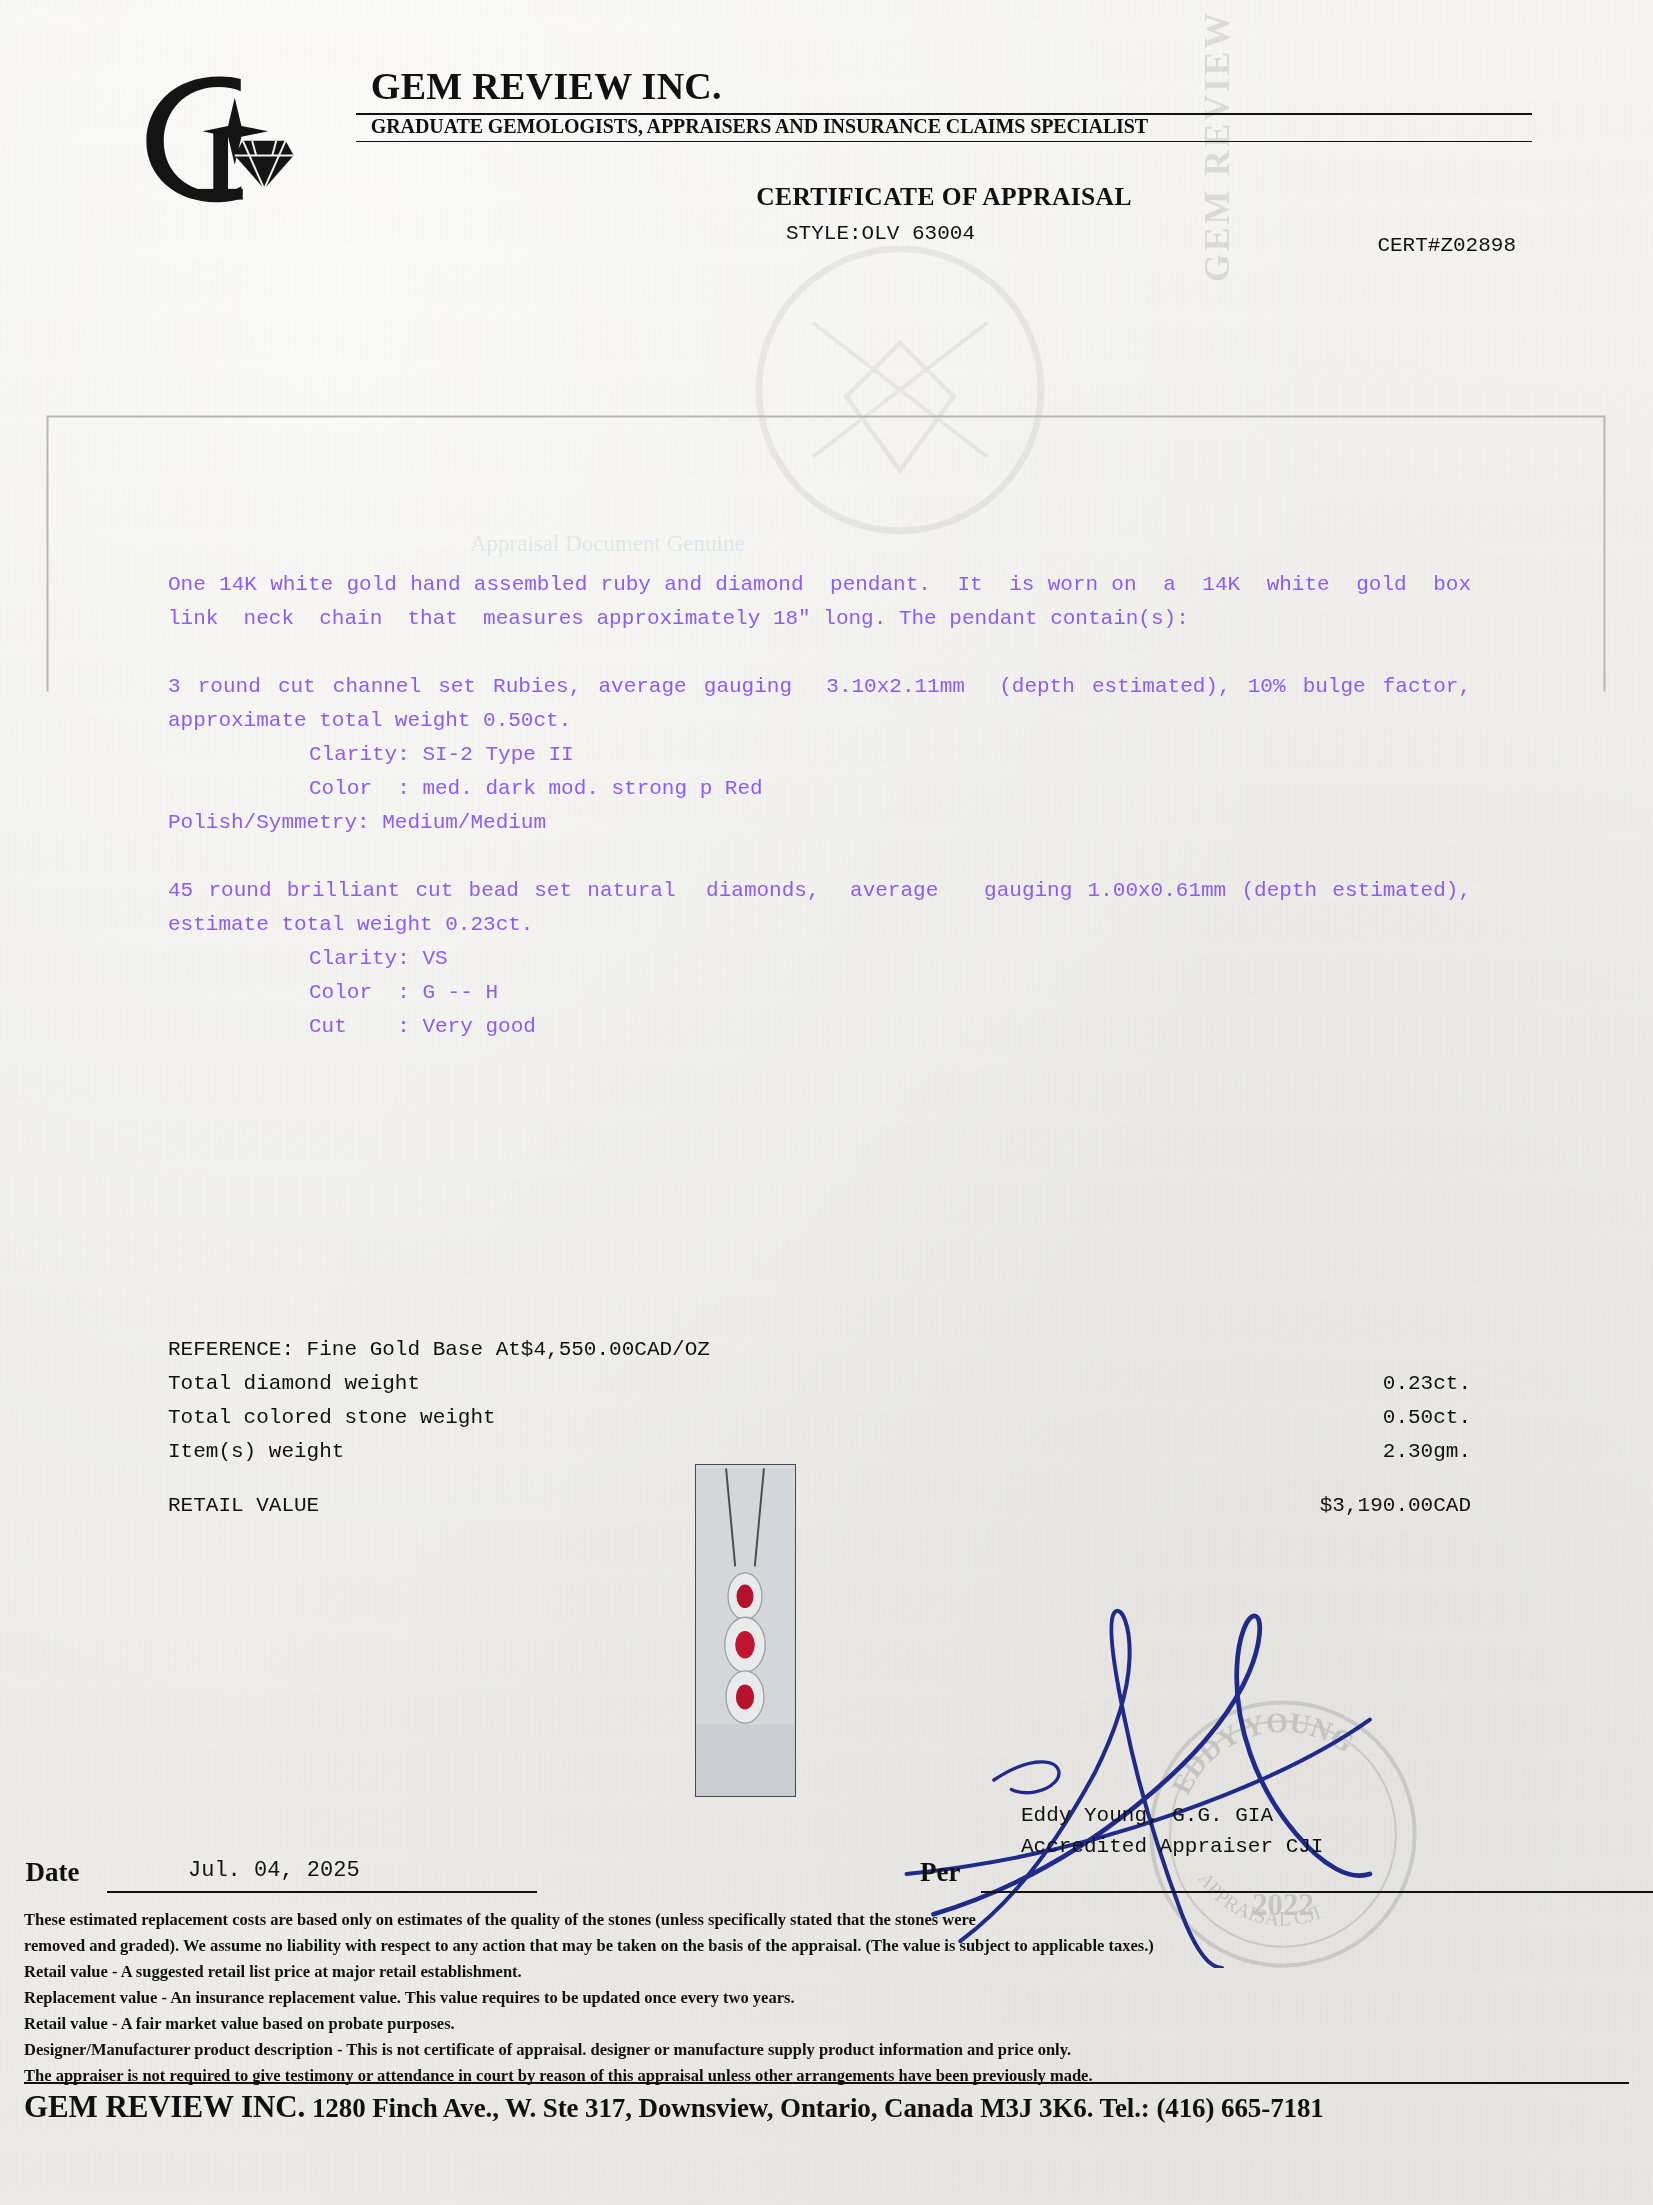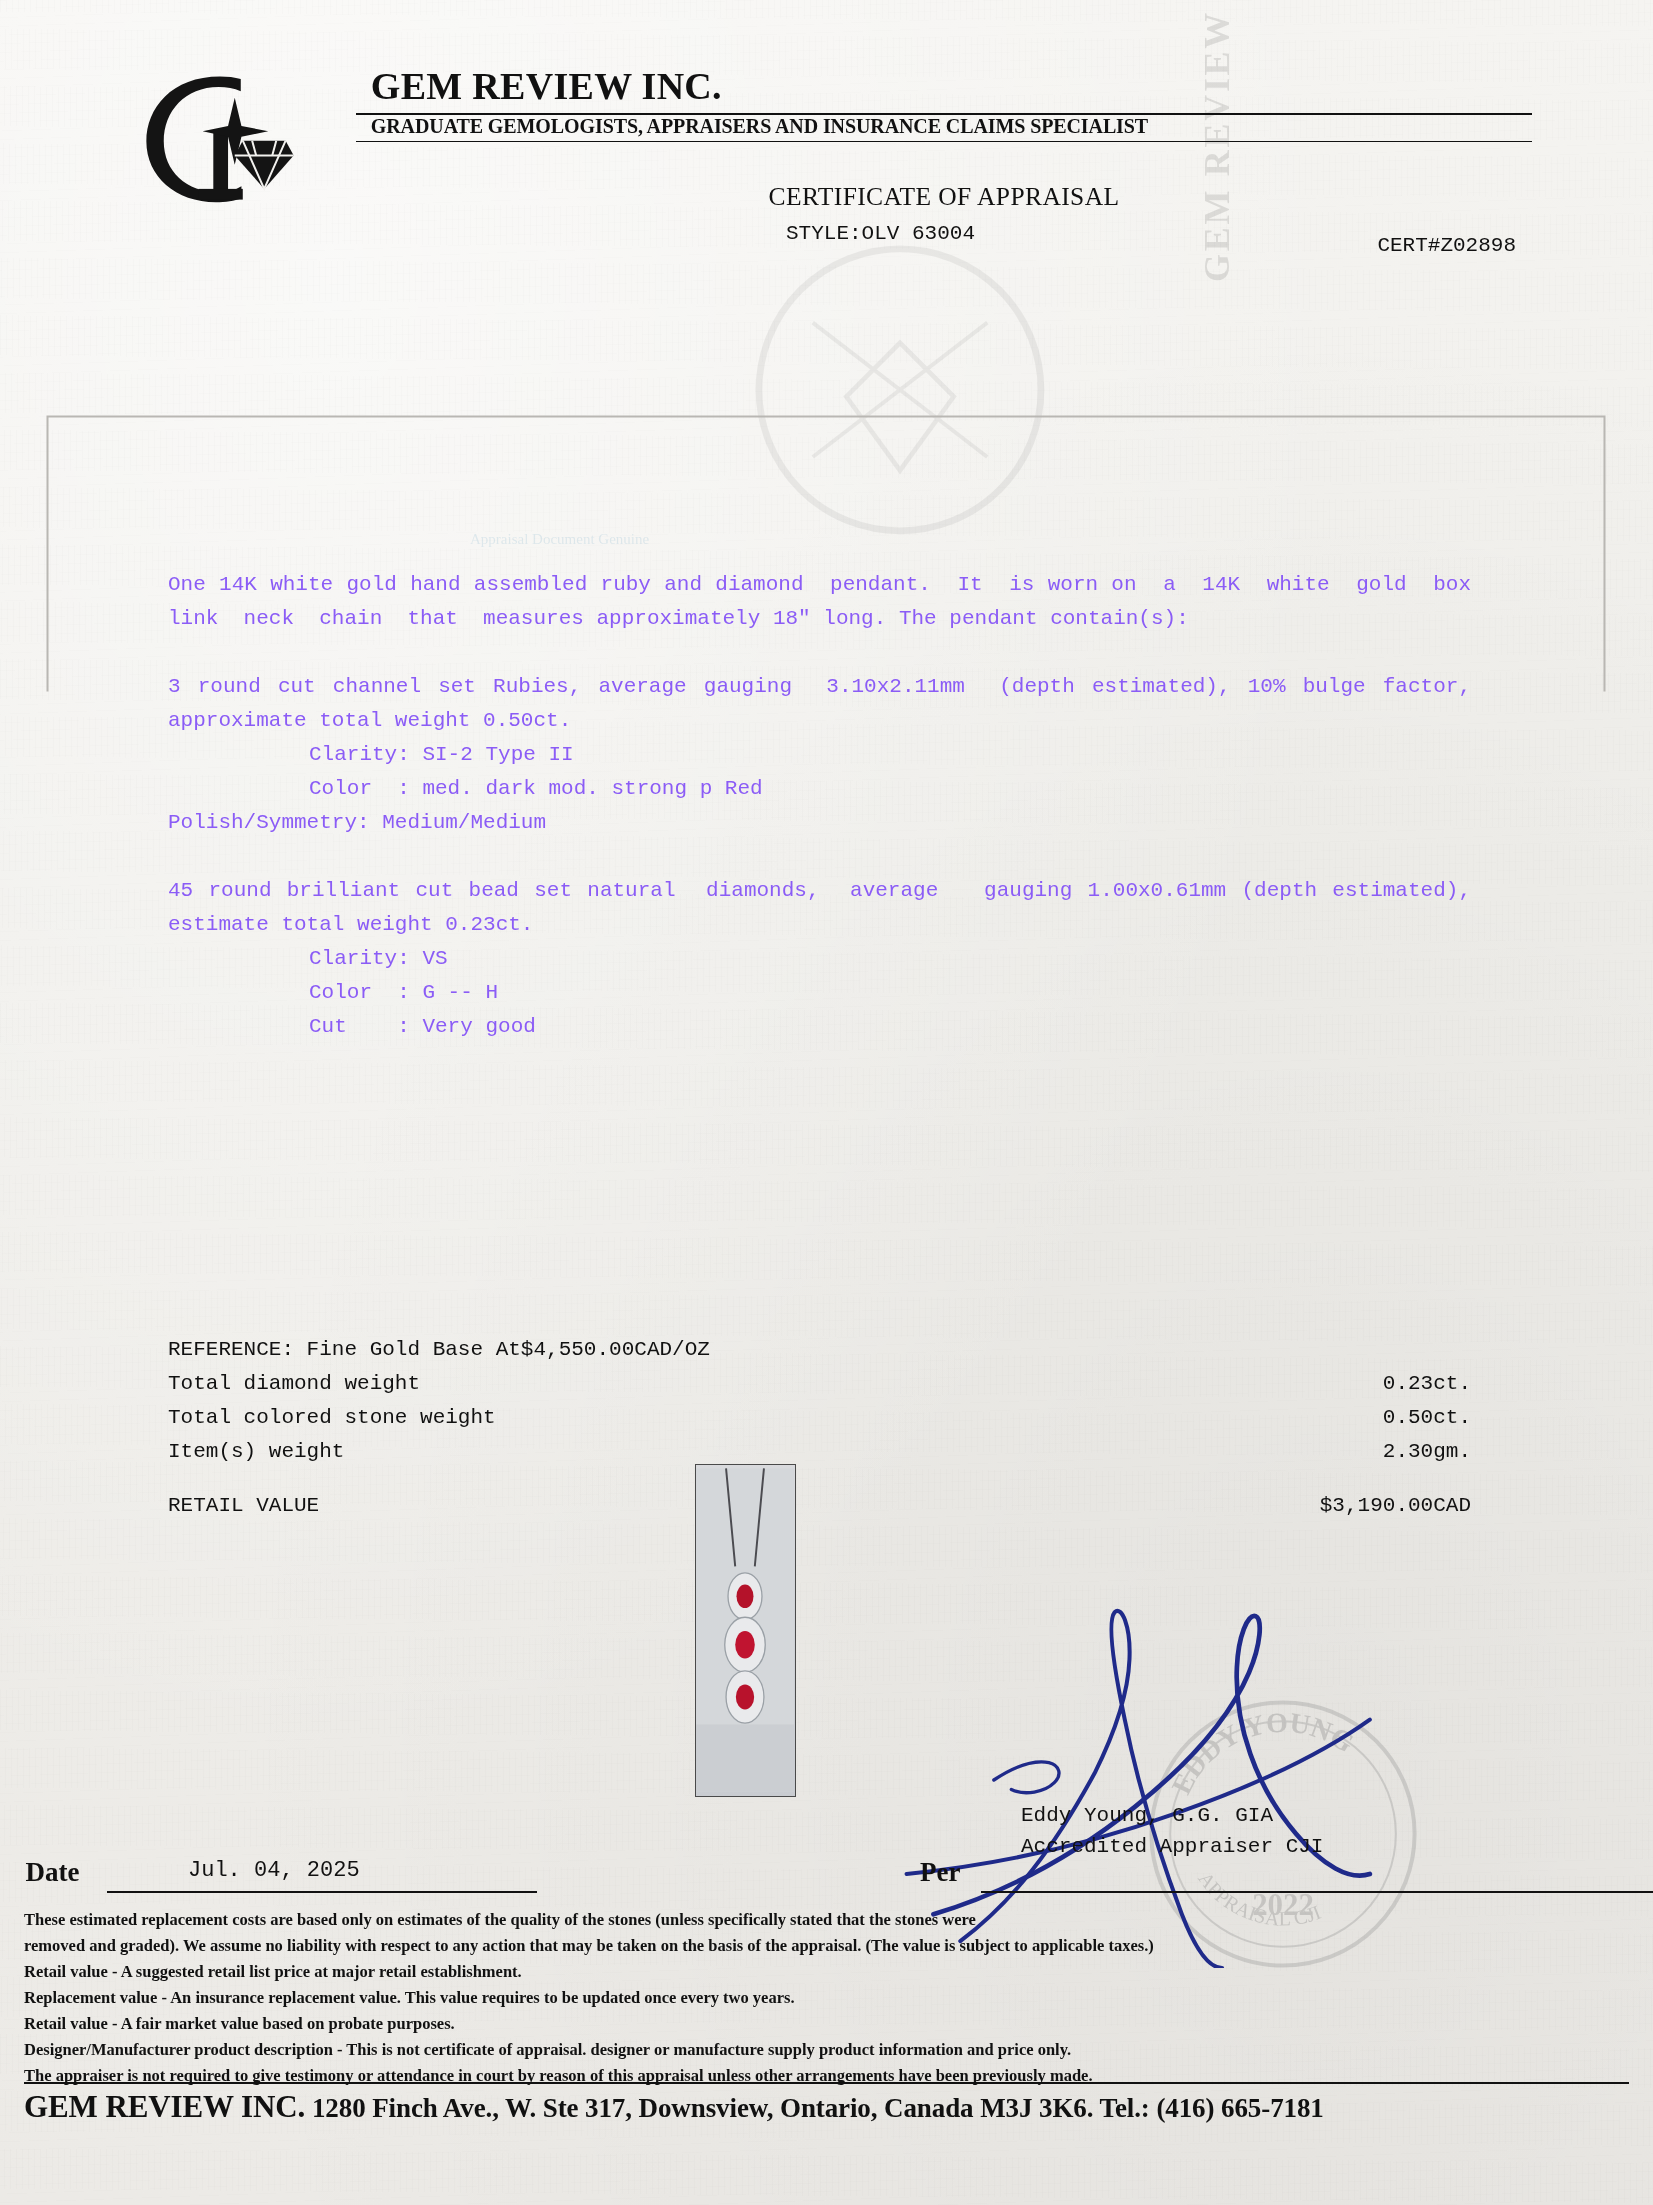--- a/index.html
+++ b/index.html
@@ -51,21 +51,21 @@
   .subtitle {
     font-size:20px; font-weight:bold; letter-spacing:-0.1px;
     padding-left:14.8px;
     white-space:nowrap;
   }
   .rule1 { border-bottom:2px solid #111; margin-top:4.7px; }
   .rule2 { border-bottom:1.3px solid #111; margin-top:3.4px; }
 
   .cert-title {
     position:absolute; left:222px; top:118px; width:1176px;
-    text-align:center; font-size:25.5px; font-weight:normal; letter-spacing:0.4px;
+    text-align:center; font-size:25.5px; font-weight:bold; letter-spacing:0.4px;
   }
   .style-row {
     position:absolute; left:222px; top:158px; width:1176px;
     font-family:"Liberation Mono", monospace;
     font-size:21px; letter-spacing:0px;
   }
   .style-row .style { position:absolute; left:430px; top:0; }
   .style-row .cert { position:absolute; right:16px; top:4px;margin-top:8px; }
 
   
@@ -78,21 +78,21 @@
   .wm-text {
     position:absolute; left:1196px; top:282px;
     font-size:36px; font-weight:bold; letter-spacing:2.7px;
     color:#000; opacity:.10;
     transform:rotate(-90deg); transform-origin:left top;
     white-space:nowrap;
     pointer-events:none;
   }
   .wm-text2 {
     position:absolute; left:470px; top:531px;
-    font-size:15px; color:#0369a1; opacity:.10;
+    font-size:23px; color:#0369a1; opacity:.10;
     white-space:nowrap; pointer-events:none;
     font-family:"Liberation Serif", serif;
   }
 
   
   .doc-body {
     position:absolute; left:168px; top:568px; width:1303px;
     font-family:"Liberation Mono", monospace;
     font-size:21px;
     line-height:34px;

